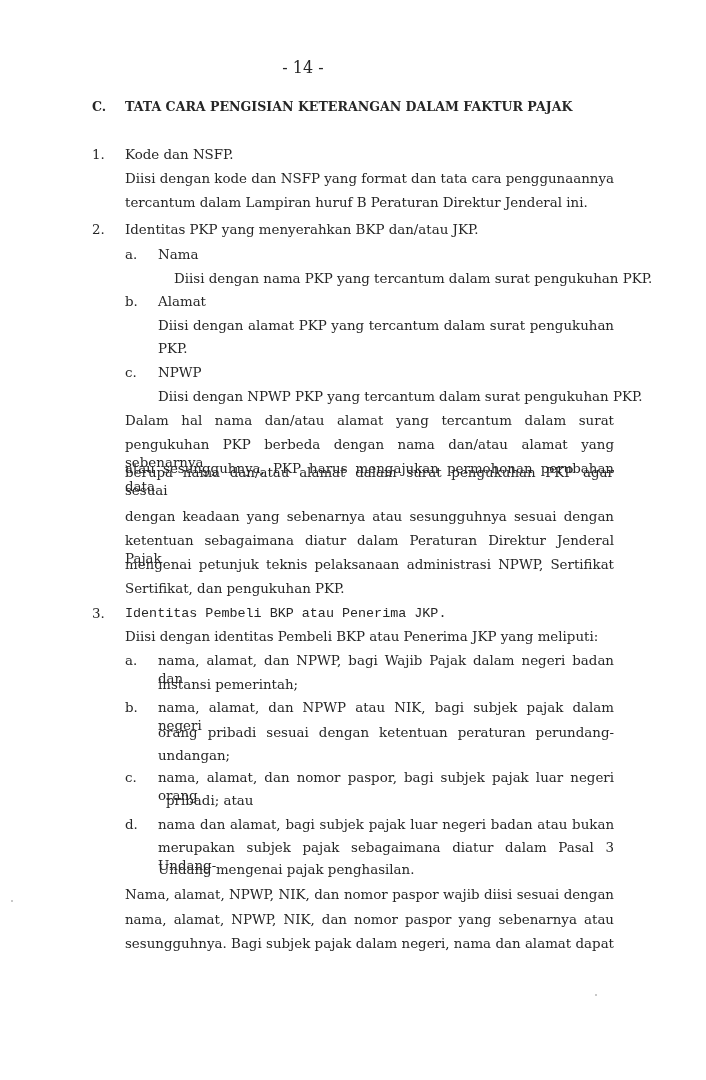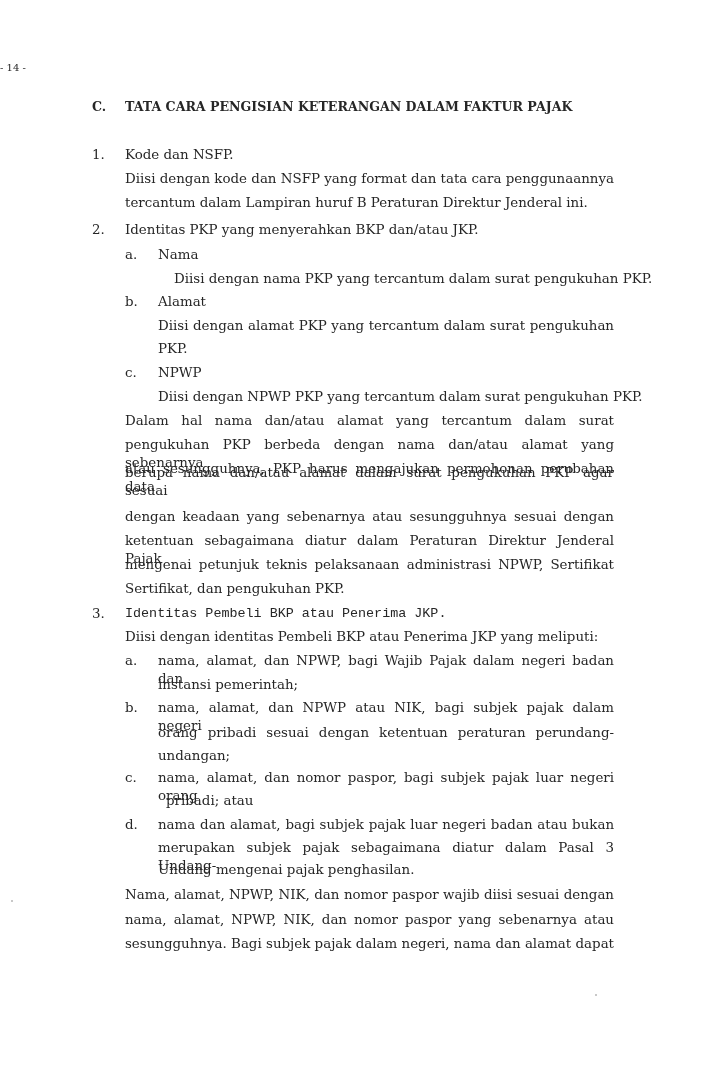--- a/index.html
+++ b/index.html
@@ -8,21 +8,21 @@
     font-family: "DejaVu Serif", "Liberation Serif", serif;
     color: #262626;
   }
   .line {
     position: absolute; white-space: nowrap;
     font-size: 13.4px; line-height: 18px;
   }
   .just {
     text-align: justify; text-align-last: justify; white-space: normal;
   }
-  .page-num { left: 0; width: 606px; text-align: left; top: 59px; font-size: 10px; }
+  .page-num { left: 0; width: 606px; text-align: center; top: 59px; font-size: 16px; }
   .heading { font-weight: bold; font-size: 12.6px; }
   .speck { position: absolute; width: 2px; height: 2px; background: #c8c8c8; }
 </style>
 </head>
 <body>
 
 <div>
 
   <div class="line page-num">- 14 -</div>
 

